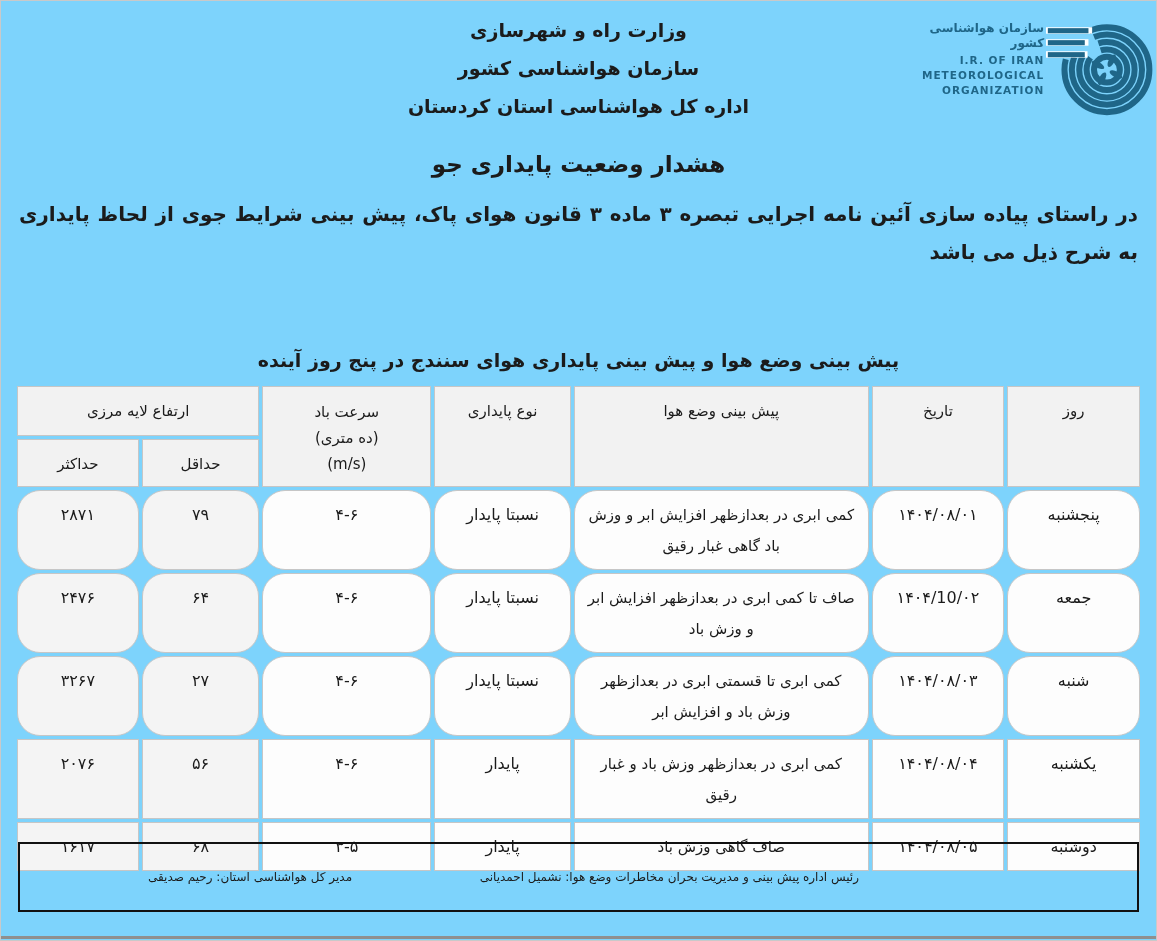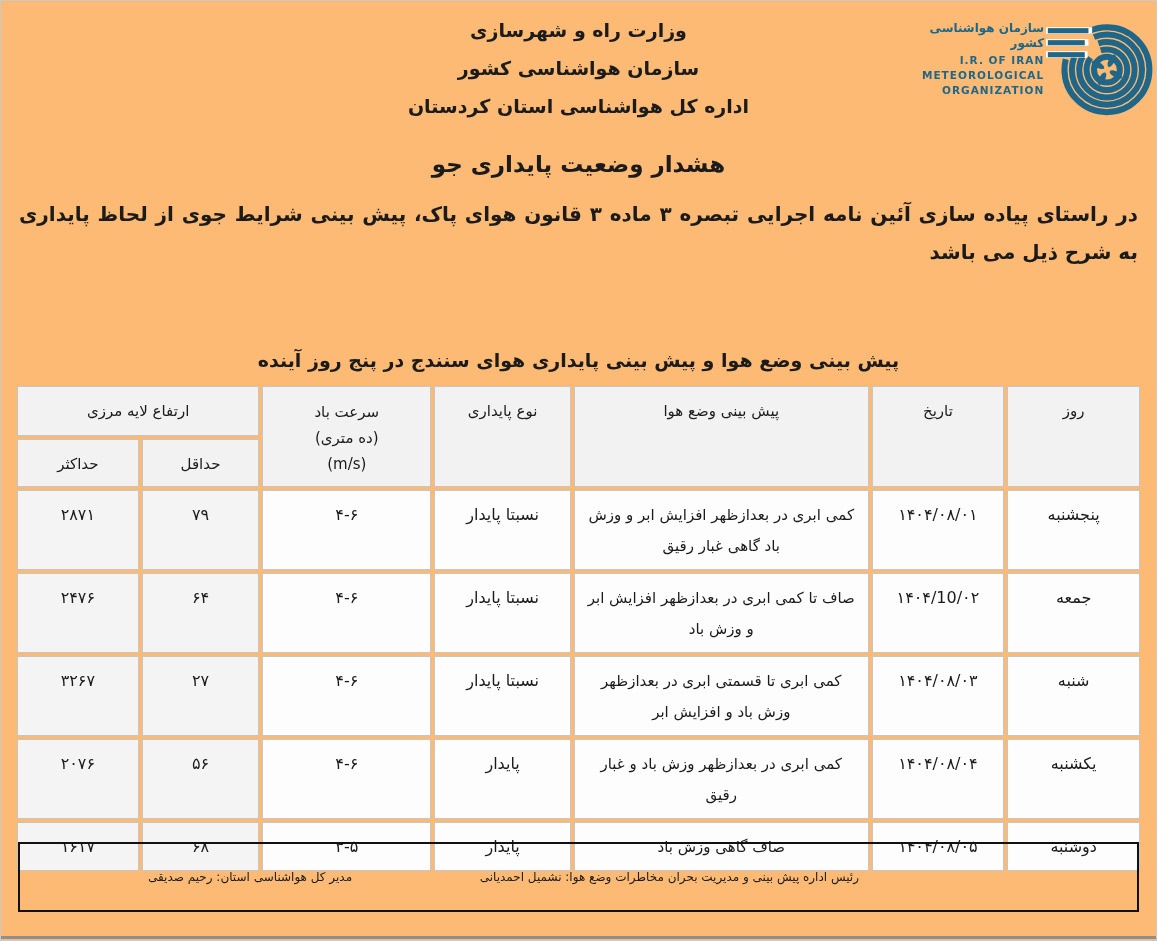--- a/index.html
+++ b/index.html
@@ -1,17 +1,17 @@
 <!DOCTYPE html>
 <html lang="fa"><head>
 <meta charset="utf-8">
 <style>
   html,body{margin:0;padding:0;background:#ffffff;}
   body{width:1157px;height:941px;font-family:"DejaVu Sans",sans-serif;color:#1b1b1b;}
-  .page{position:relative;width:1155px;height:939px;border:1px solid #c9c9c9;background:#fdba74;direction:rtl;overflow:hidden;}
+  .page{position:relative;width:1155px;height:939px;border:1px solid #c9c9c9;background:#7dd3fc;direction:rtl;overflow:hidden;}
 
   
   .org-header{position:absolute;top:10px;left:0;right:0;text-align:center;}
   .org-line{font-size:19px;font-weight:bold;line-height:38px;}
 
   .logo{position:absolute;top:4px;right:6px;width:228px;height:126px;display:flex;direction:ltr;align-items:flex-start;}
   .logo-text{margin-top:16px;flex:1;text-align:right;color:#1f6688;direction:ltr;line-height:15px;}
   .logo-text .fa{font-size:12px;font-weight:bold;direction:rtl;margin-bottom:2px;}
   .logo-text .en{font-size:10.5px;font-weight:bold;letter-spacing:1px;}
   .logo-spiral{width:120px;height:122px;flex:0 0 auto;margin-left:2px;}
@@ -26,21 +26,21 @@
   table.fcast{width:1129px;border-collapse:separate;border-spacing:3px;table-layout:fixed;direction:rtl;}
   table.fcast th,table.fcast td{border:1px solid #c6c6c6;vertical-align:top;font-weight:normal;}
   table.fcast th{background:#f2f2f2;font-size:15px;padding:12px 6px 6px 6px;line-height:24px;}
   table.fcast td{background:#fdfdfd;font-size:16px;padding:9px 10px 7px 10px;line-height:30px;}
   table.fcast td.c-forecast{font-size:15px;text-align:center;line-height:31px;}
   table.fcast td,table.fcast th{text-align:center;}
   table.fcast td.c-min,table.fcast td.c-max{background:#f4f4f4;}
   table.fcast .ltr{direction:ltr;unicode-bidi:isolate;}
   th.h-blh{height:30px;padding-top:8px;}
   th.h-sub{height:28px;padding-top:8px;}
-  tr.r-tall td{height:58px;}
+  tr.r-tall td{height:58px;border-radius:23px;}
   tr.r-short td{height:24px;}
   .wind-lines div{line-height:26px;}
 
   
   .footer-box{position:absolute;top:841px;right:17px;left:17px;height:70px;border:2px solid #111;display:flex;align-items:center;justify-content:space-between;direction:rtl;padding:0 278px 0 128px;box-sizing:border-box;}
   .footer-item{font-size:12px;white-space:nowrap;}
   .bottom-rule{position:absolute;left:0;right:0;bottom:1px;height:3px;background:#8f8f8f;}
 </style>
 </head>
 <body>

